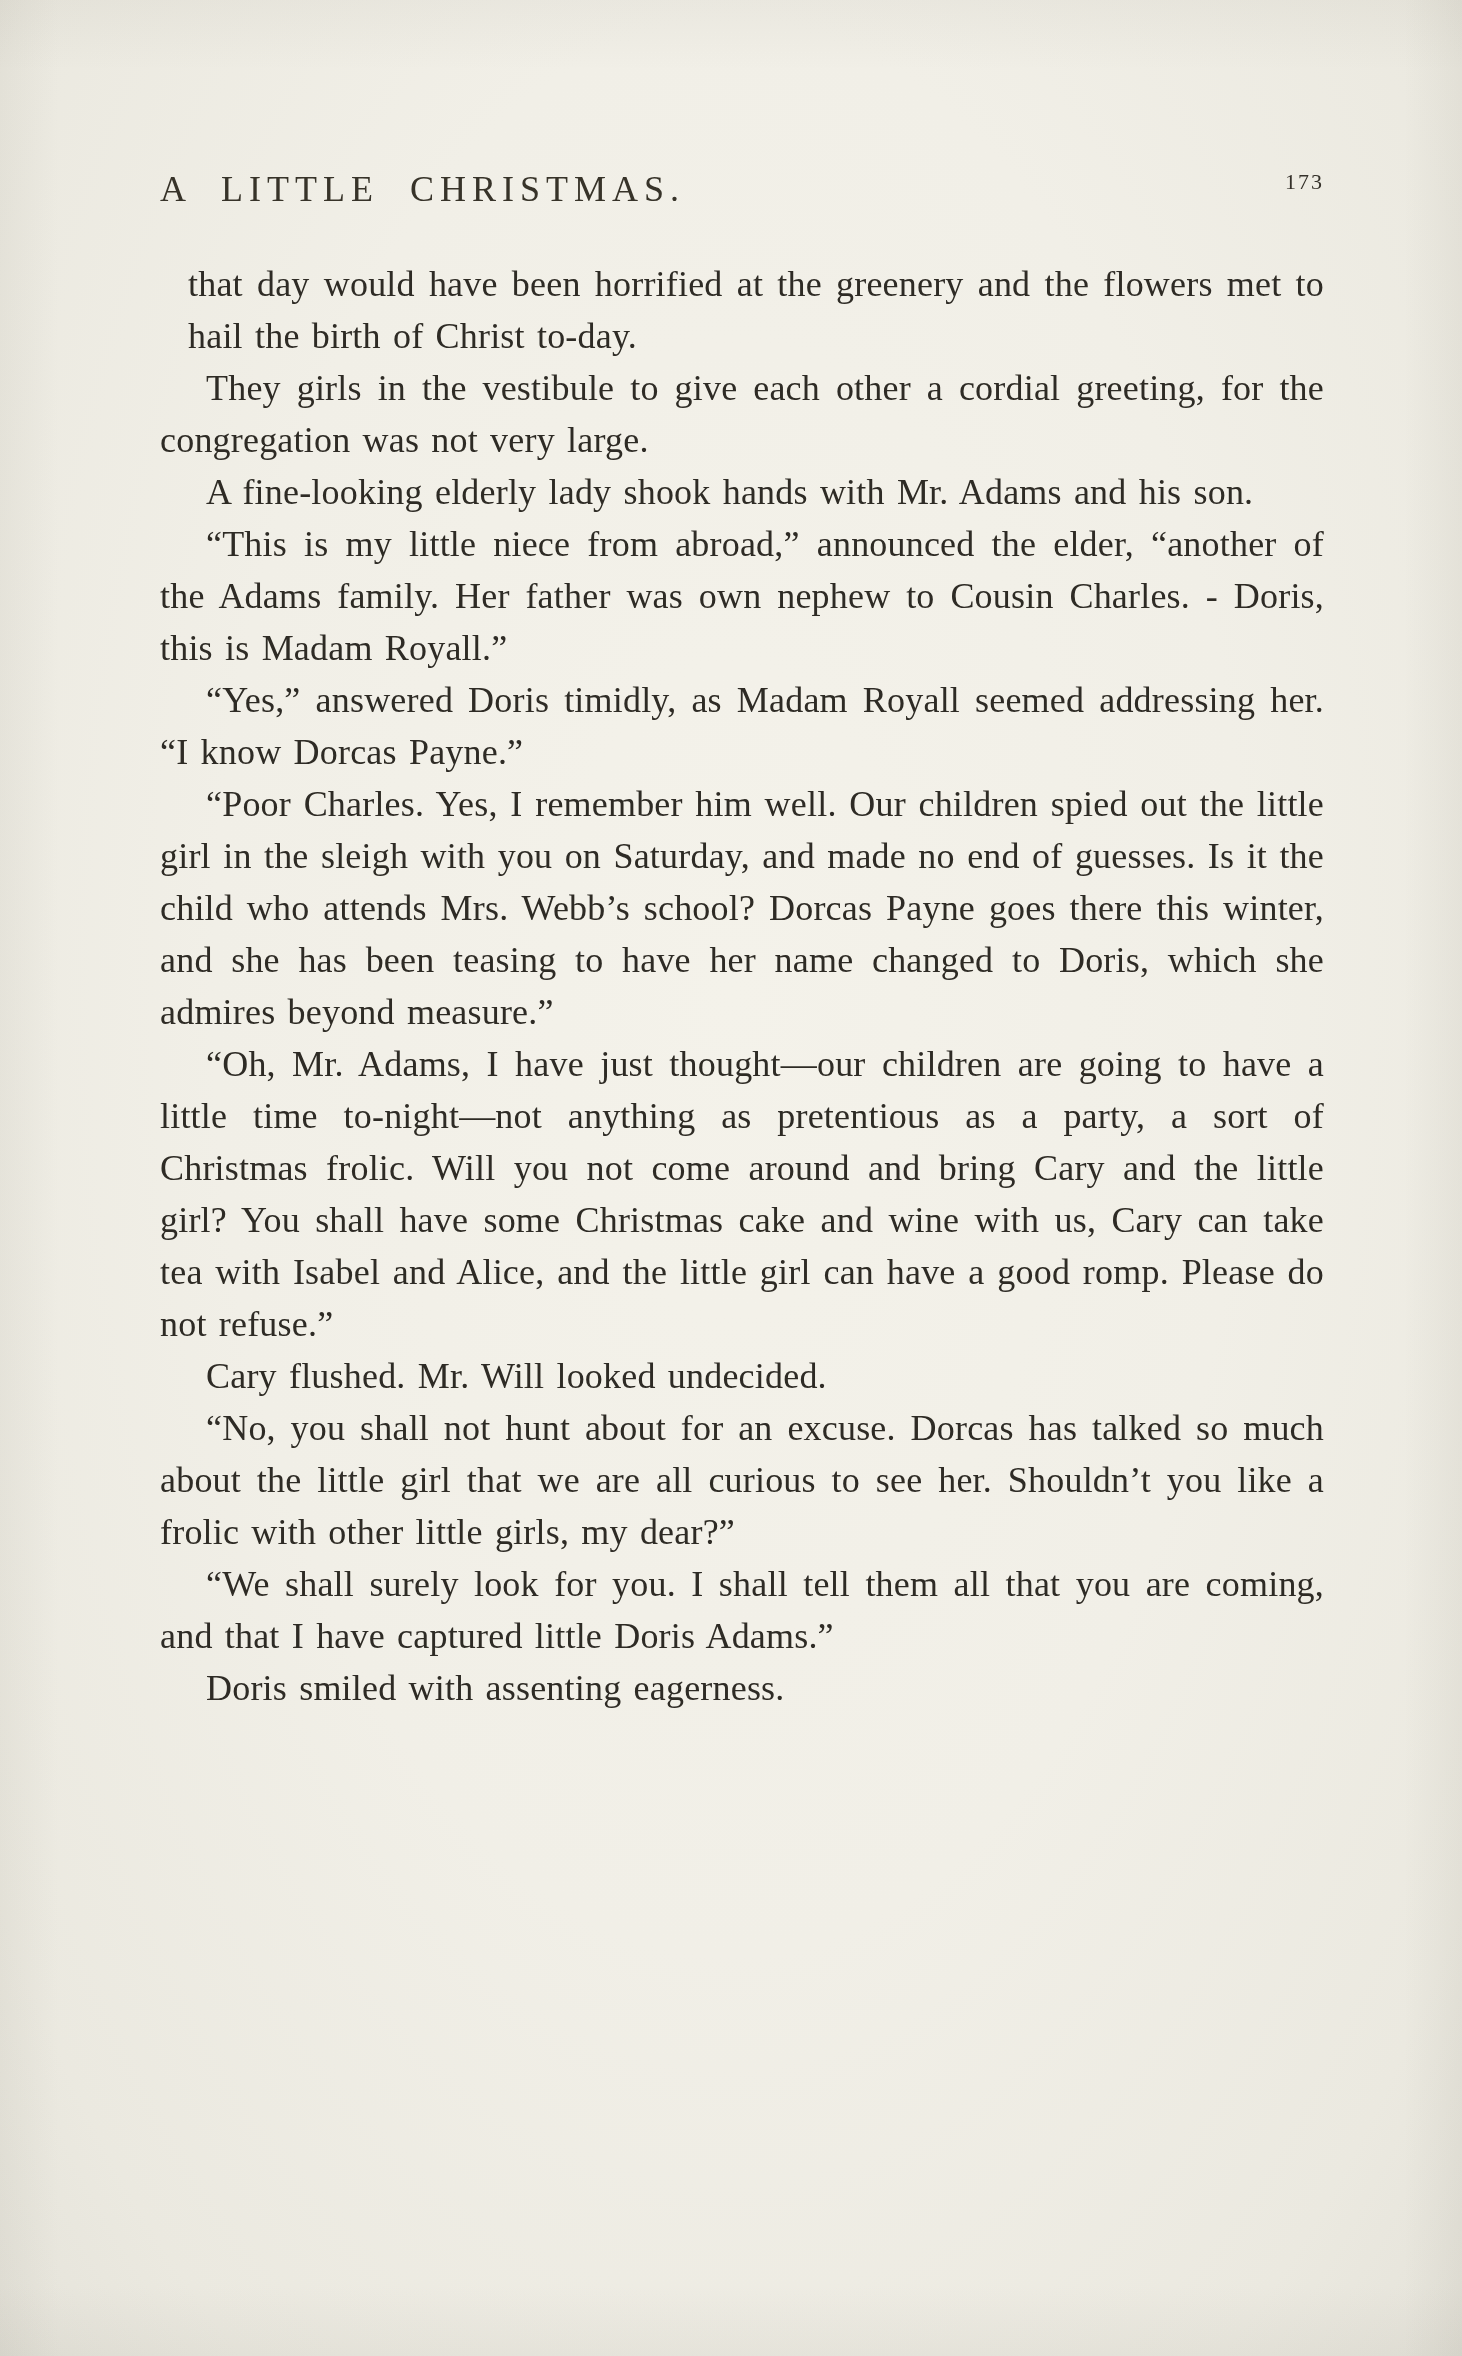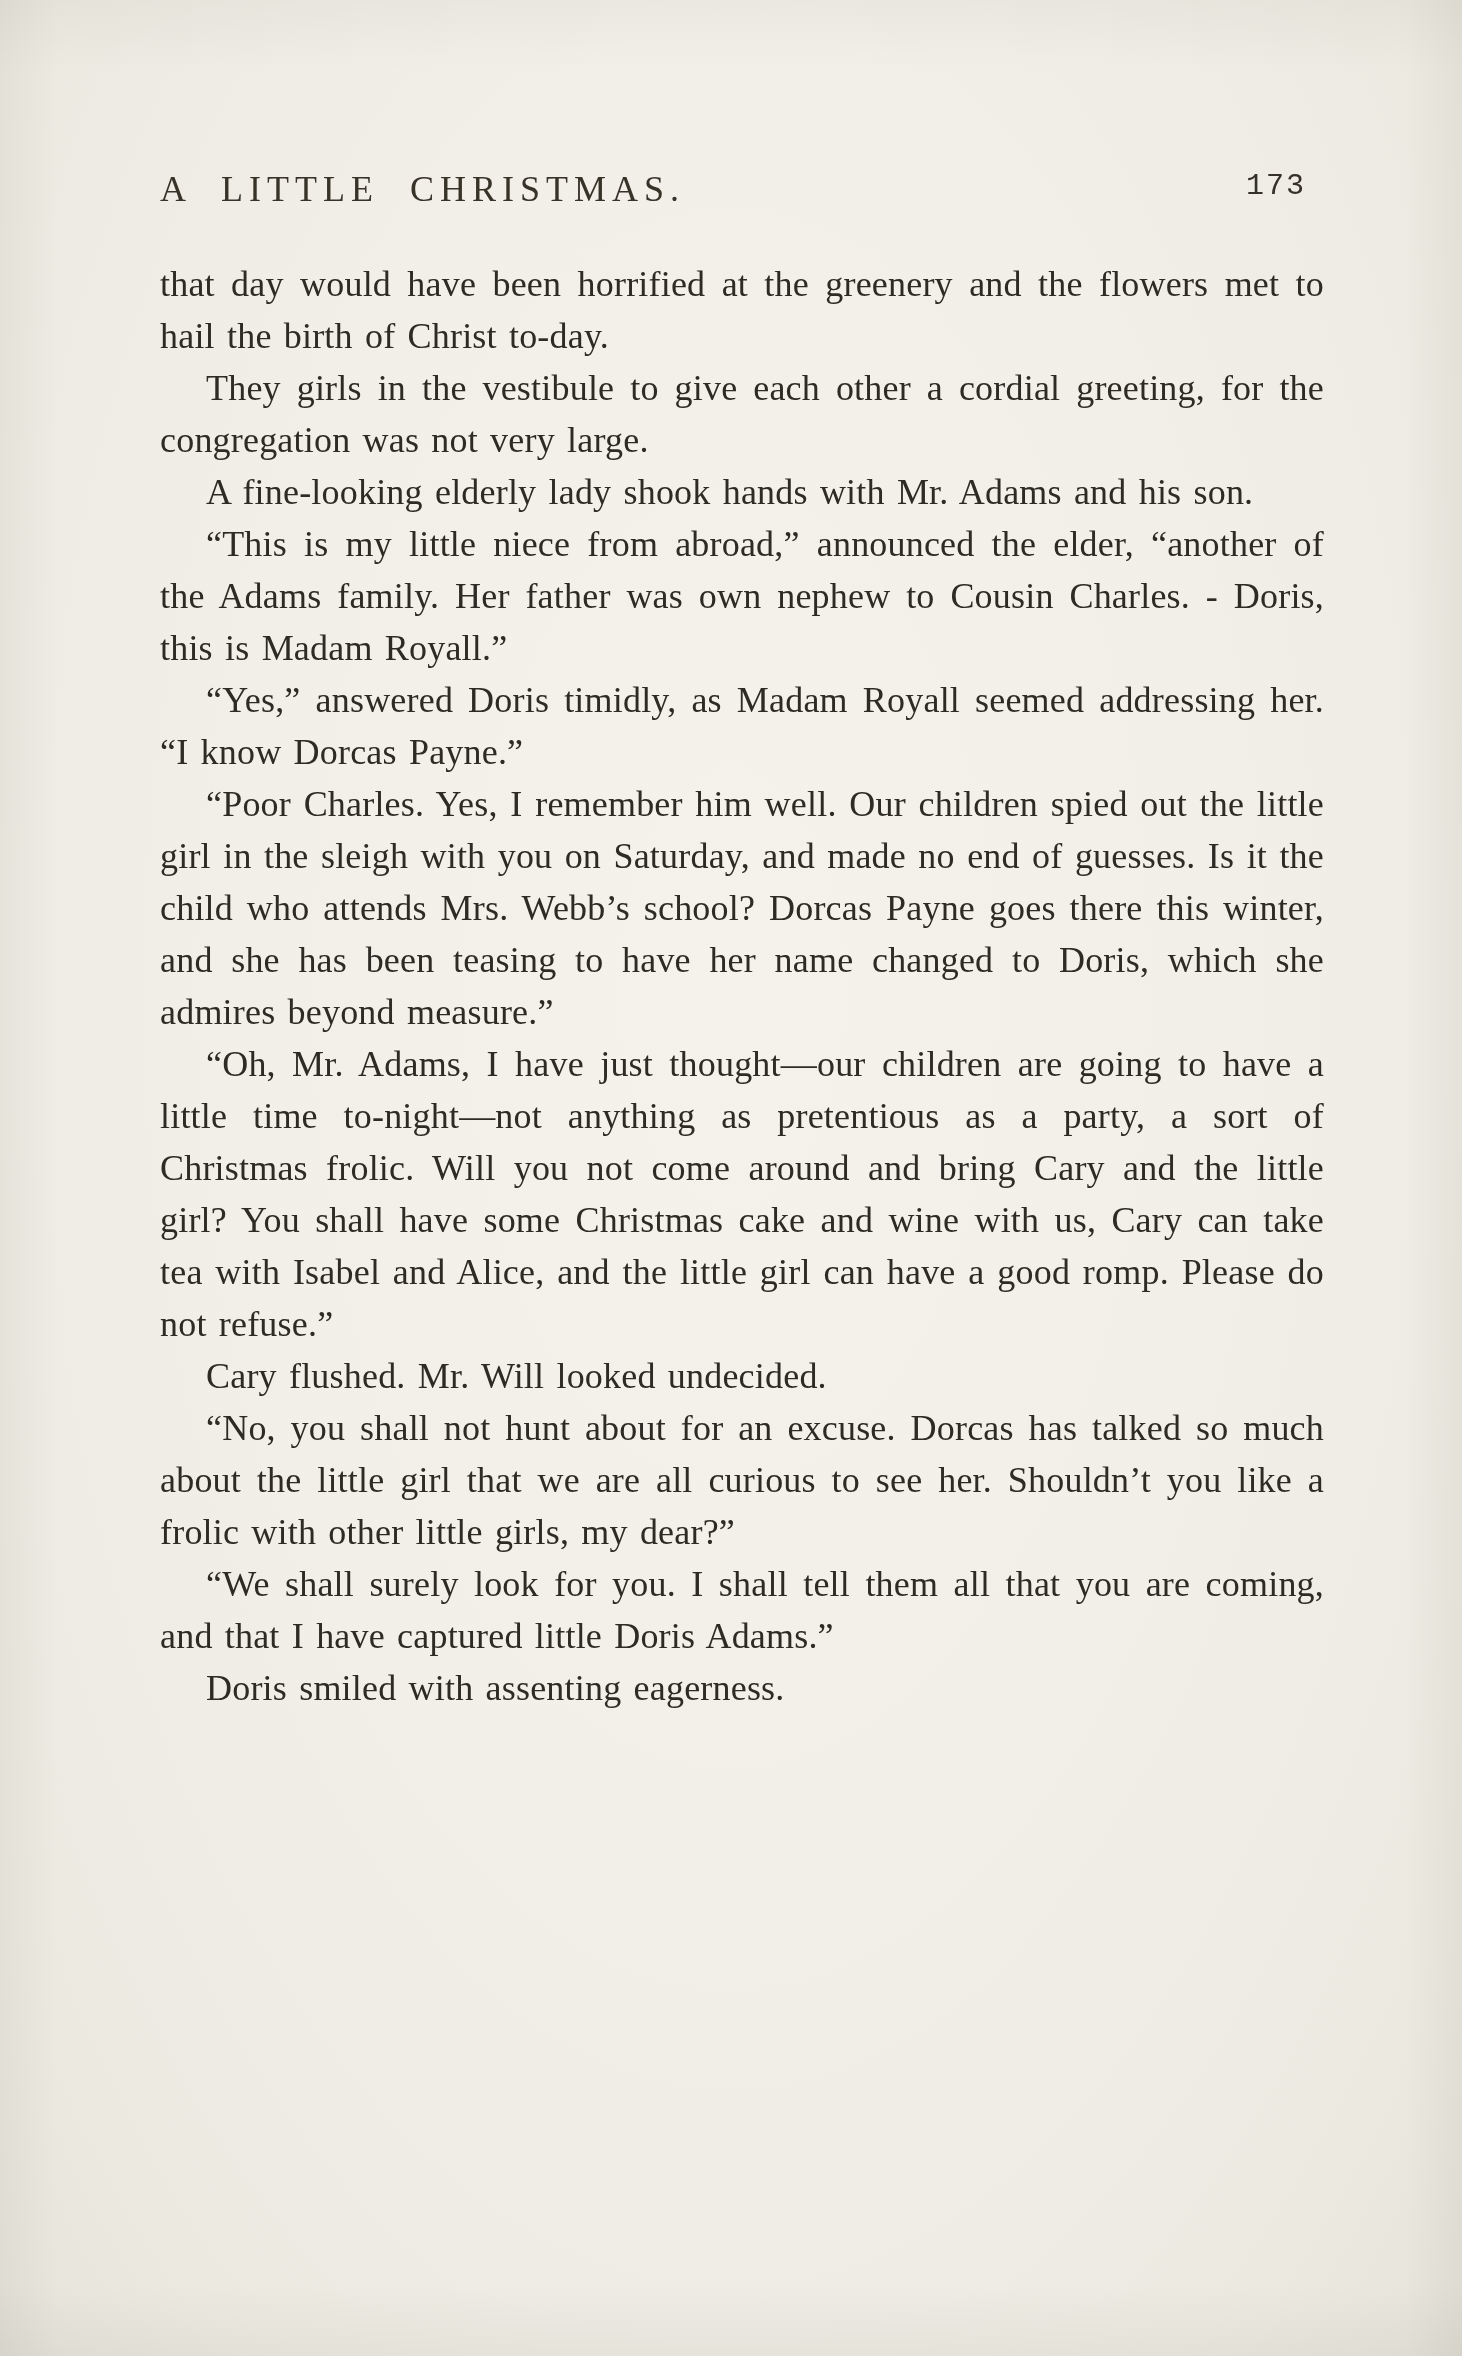--- a/index.html
+++ b/index.html
@@ -42,45 +42,45 @@
       display:block;
       width:100%;
       text-align:left;
       font-size:36px;
       letter-spacing:6px;
       word-spacing:16px;
       color:#373329;
     }
     .page-number{
       position:absolute;
-      right:18px;
+      right:0;
       top:1px;
-      font-size:30px;
+      font-size:22px;
       letter-spacing:2px;
       color:#35312a;
-      font-family:Liberation Mono, monospace;
     }
     .page-body{
       position:absolute;
       top:258px;
       left:160px;
       width:1164px;
     }
     .para{
       margin:0;
       font-size:36px;
       line-height:52px;
       text-align:justify;
       text-indent:46px;
       word-spacing:3px;
       letter-spacing:0.2px;
       color:var(--ink);
     }
     .para.no-indent{
       text-indent:0;
+      margin-left:28px;
     }
   </style>
 </head>
 <body>
 
 <div class="page">
   <div class="paper-texture"></div>
 
   <header class="page-header">
     <span class="running-title">A LITTLE CHRISTMAS.</span>

